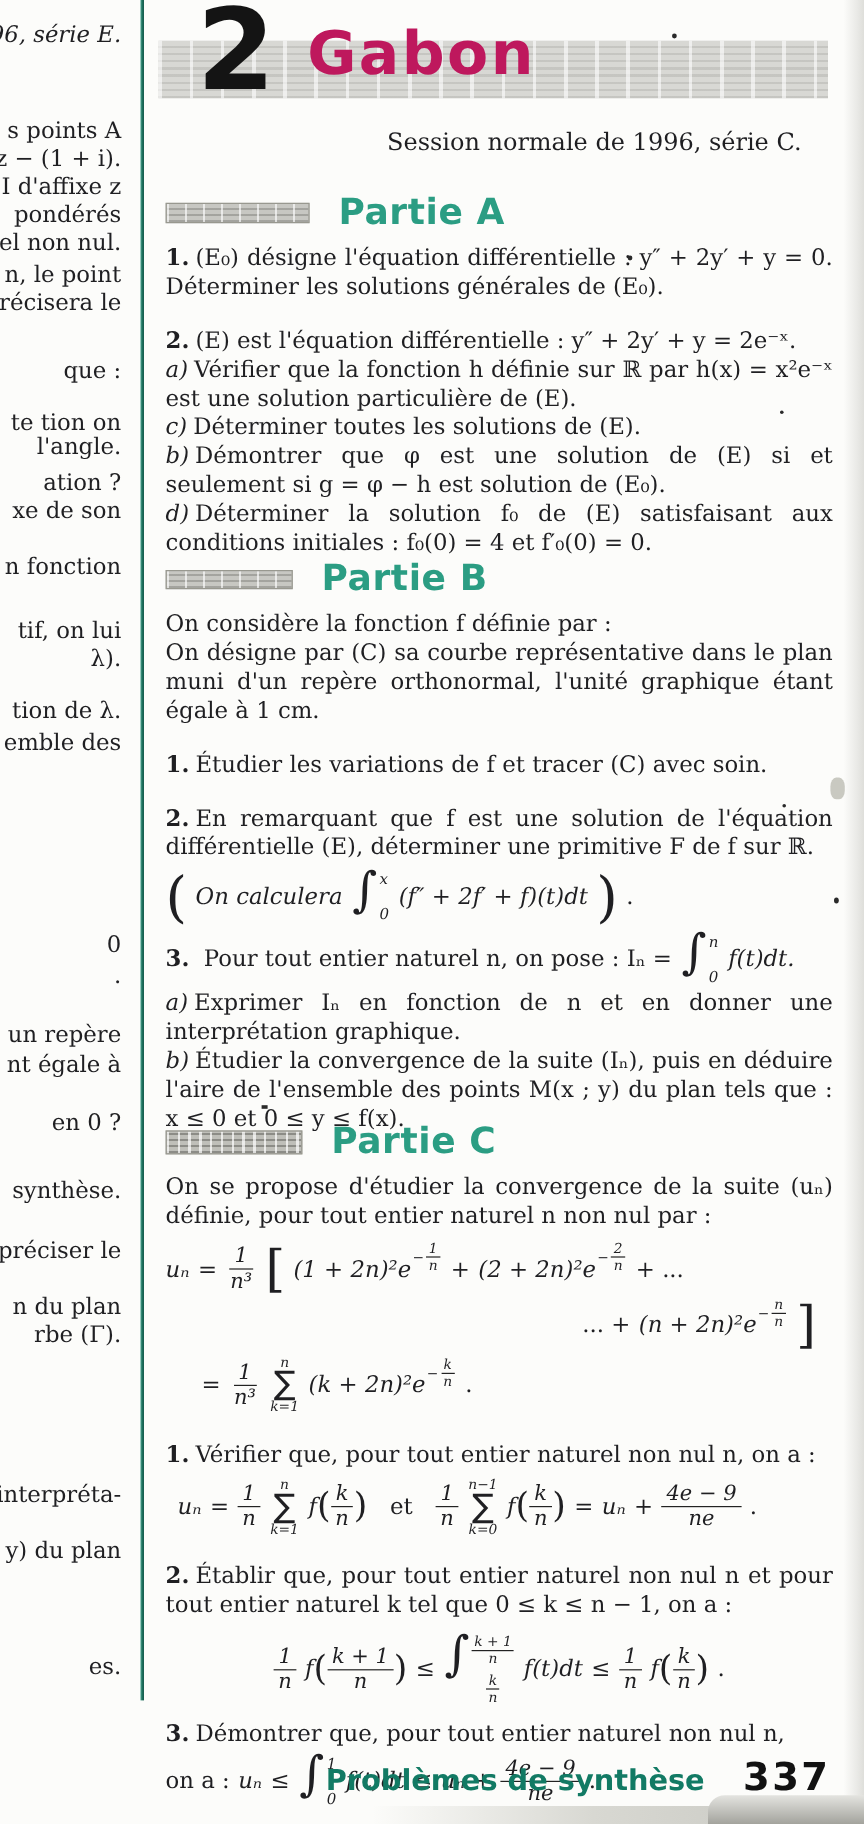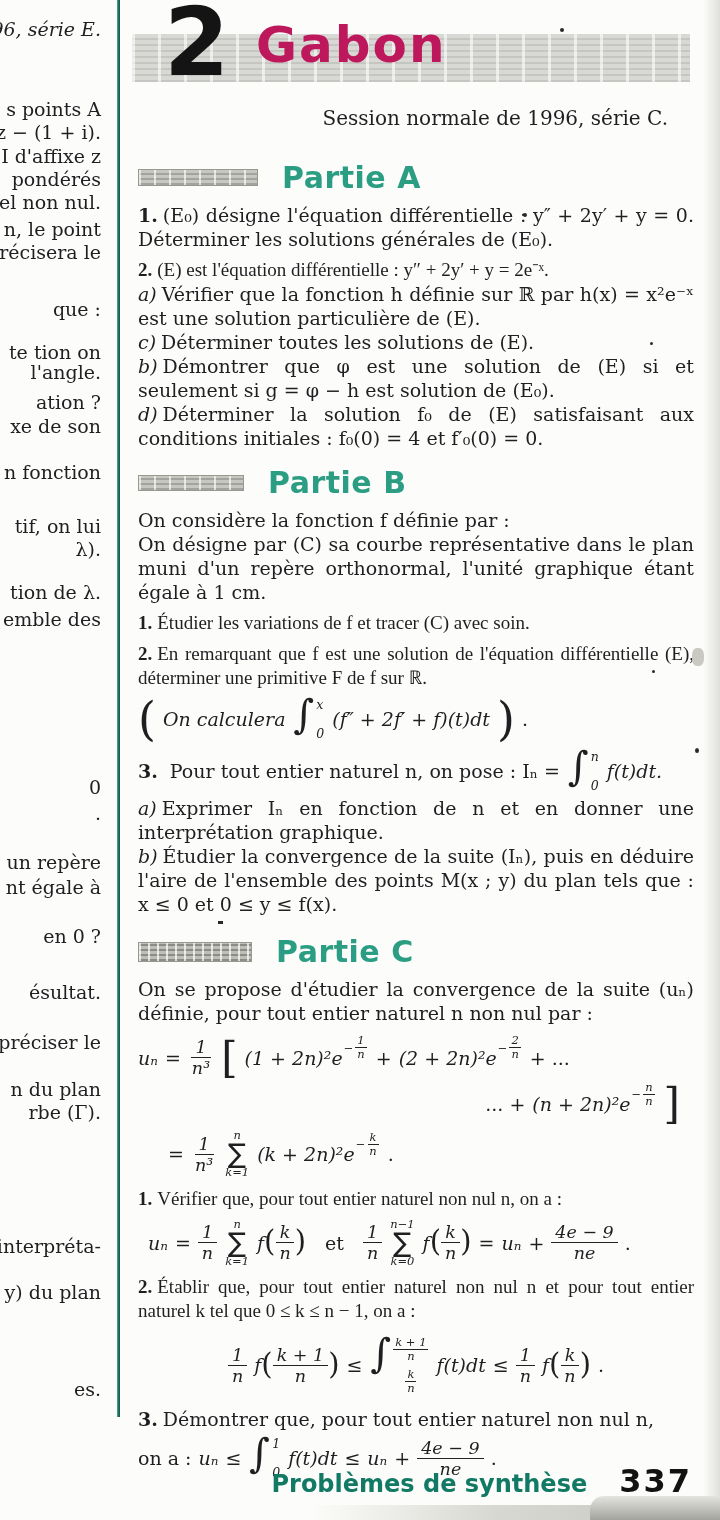--- a/index.html
+++ b/index.html
@@ -50,21 +50,21 @@
   .bar-a{width:118px;height:15px;}
   .bar-b{width:104px;height:14px;}
   .bar-c{width:112px;height:18px;background:
       repeating-linear-gradient(90deg,rgba(255,255,255,.7) 0 2px,rgba(255,255,255,0) 2px 9px),
       repeating-linear-gradient(0deg,rgba(90,90,85,.5) 0 2px,rgba(0,0,0,0) 2px 5px),
       #bfbfb9;}
   .ptitle{font-family:"DejaVu Sans","Liberation Sans",sans-serif;font-weight:bold;
     font-size:30px;color:#2b9d83;letter-spacing:.5px;}
   
   .p{font-size:19px;line-height:24px;text-align:justify;margin:0 0 0 0;}
-  .p.sp{margin-top:7px;font-family:Liberation Serif, serif;}
+  .p.sp{margin-top:21px;}
   .nb{font-weight:bold;margin-right:5px;}
   .ltr{font-style:italic;margin-right:5px;}
   .eqc{text-align:center;font-size:19px;line-height:24px;margin:1px 0;}
   
   .fline{display:flex;align-items:center;gap:7px;font-size:19px;margin:8px 0;}
   .fline.center{justify-content:center;}
   .fline.right{justify-content:flex-end;padding-right:14px;margin-top:2px;}
   .fr{display:inline-flex;flex-direction:column;align-items:center;line-height:1.15;
       font-size:17.5px;font-style:italic;}
   .fr .n{padding:0 4px;border-bottom:1.6px solid #222;}
@@ -114,21 +114,21 @@
   <div class="lfrag" style="top:461px">n fonction</div>
   <div class="lfrag" style="top:515px">tif, on lui</div>
   <div class="lfrag" style="top:538px">λ).</div>
   <div class="lfrag" style="top:581px">tion de λ.</div>
   <div class="lfrag" style="top:608px">emble des</div>
   <div class="lfrag" style="top:776px">0</div>
   <div class="lfrag" style="top:802px">.</div>
   <div class="lfrag" style="top:851px">un repère</div>
   <div class="lfrag" style="top:876px">nt égale à</div>
   <div class="lfrag" style="top:925px">en 0 ?</div>
-  <div class="lfrag" style="top:981px">ésultat.</div>
+  <div class="lfrag" style="top:981px">synthèse.</div>
   <div class="lfrag" style="top:1031px">préciser le</div>
   <div class="lfrag" style="top:1078px">n du plan</div>
   <div class="lfrag" style="top:1101px">rbe (Γ).</div>
   <div class="lfrag" style="top:1235px">interpréta-</div>
   <div class="lfrag" style="top:1281px">y) du plan</div>
   <div class="lfrag" style="top:1378px">es.</div>
 </div>
 
 <div class="vrule"></div>
 <div class="edge-right"></div>

